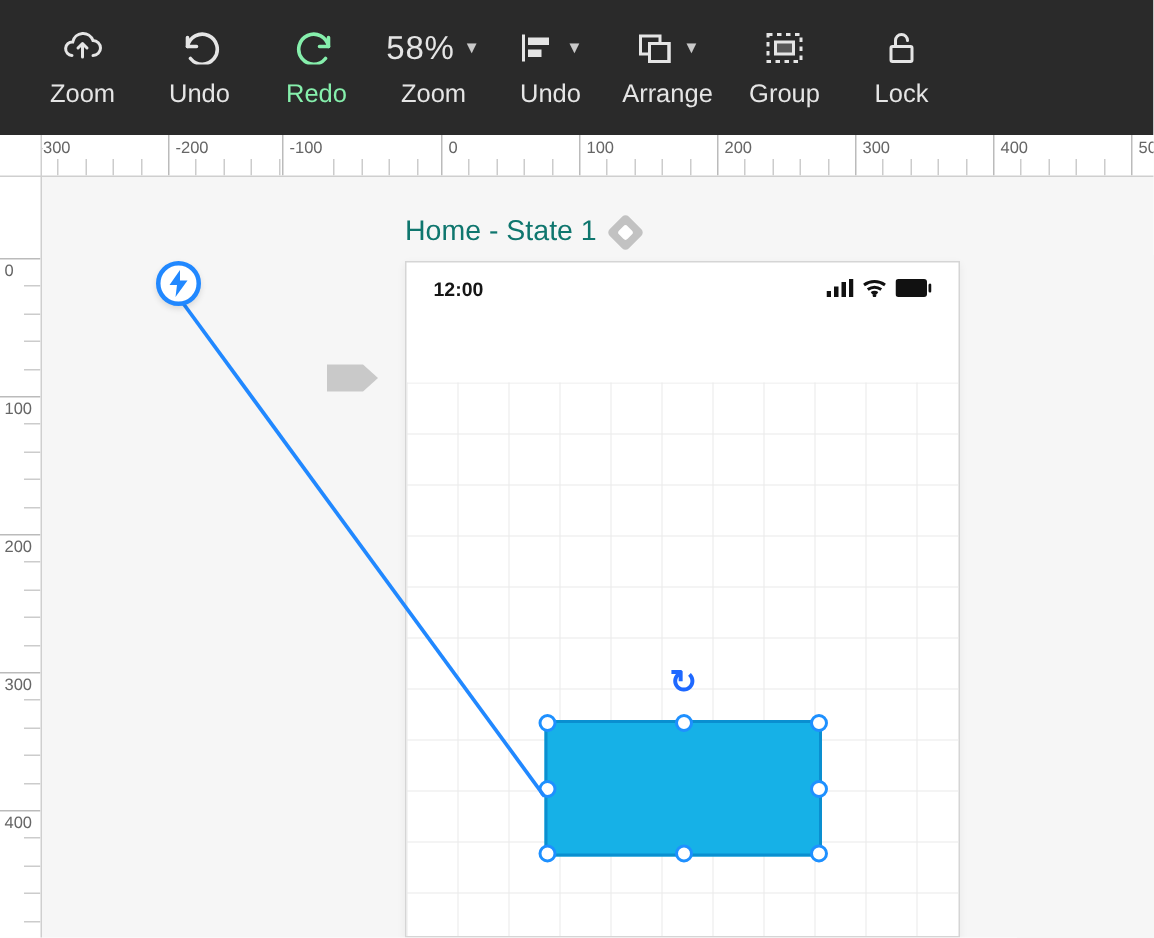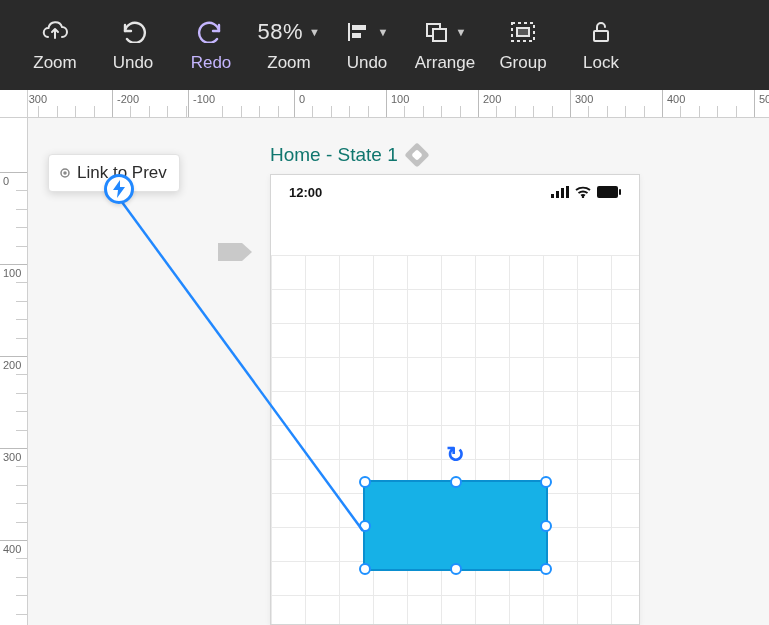--- a/index.html
+++ b/index.html
@@ -18,21 +18,21 @@
     .tb-item {
       display: flex;
       flex-direction: column;
       align-items: center;
       justify-content: center;
       min-width: 70px;
       height: 74px;
       cursor: pointer;
       color: #e5e5e5;
     }
-    .tb-item.disabled { color: #c4b5fd; }
+    .tb-item.disabled { color: #86efac; }
     .tb-icon { height: 30px; display: flex; align-items: center; justify-content: space-between; }
     .tb-label { font-size: 17px; margin-top: 6px; font-weight: 400; }
     .zoom .tb-icon { font-size: 22px; font-weight: 400; letter-spacing: 0.5px; }
     .caret { font-size: 11px; margin-left: 6px; opacity: 0.85; }
 
     
     .ruler-h {
       position: absolute;
       top: 90px; left: 28px; right: 0; height: 28px;
       background: #fff;
@@ -392,26 +392,19 @@
       <div class="sel-handle" style="left:0;top:100%"></div>
       <div class="sel-handle" style="left:50%;top:100%"></div>
       <div class="sel-handle" style="left:100%;top:100%"></div>
     </div>
   </div>
 
   <svg class="connector" width="100%" height="100%">
     <line x1="91" y1="80" x2="335" y2="413" stroke="#2188ff" stroke-width="2.5"></line>
   </svg>
 
-  <div class="chip">
-    <svg width="12" height="12" viewBox="0 0 12 12" fill="none" stroke="#888" stroke-width="1.5">
-      <circle cx="6" cy="6" r="4"></circle>
-        <circle cx="6" cy="6" r="1" fill="#888"></circle>
-    </svg>
-    <span>Link to Prev</span>
-  </div>
   <div class="chip-lightning">
     <svg width="14" height="18" viewBox="0 0 14 18" fill="currentColor">
       <path d="M8 0 1 10h5l-1 8 8-11H8z"></path>
     </svg>
   </div>
 
 </div>
 
 </body></html>

